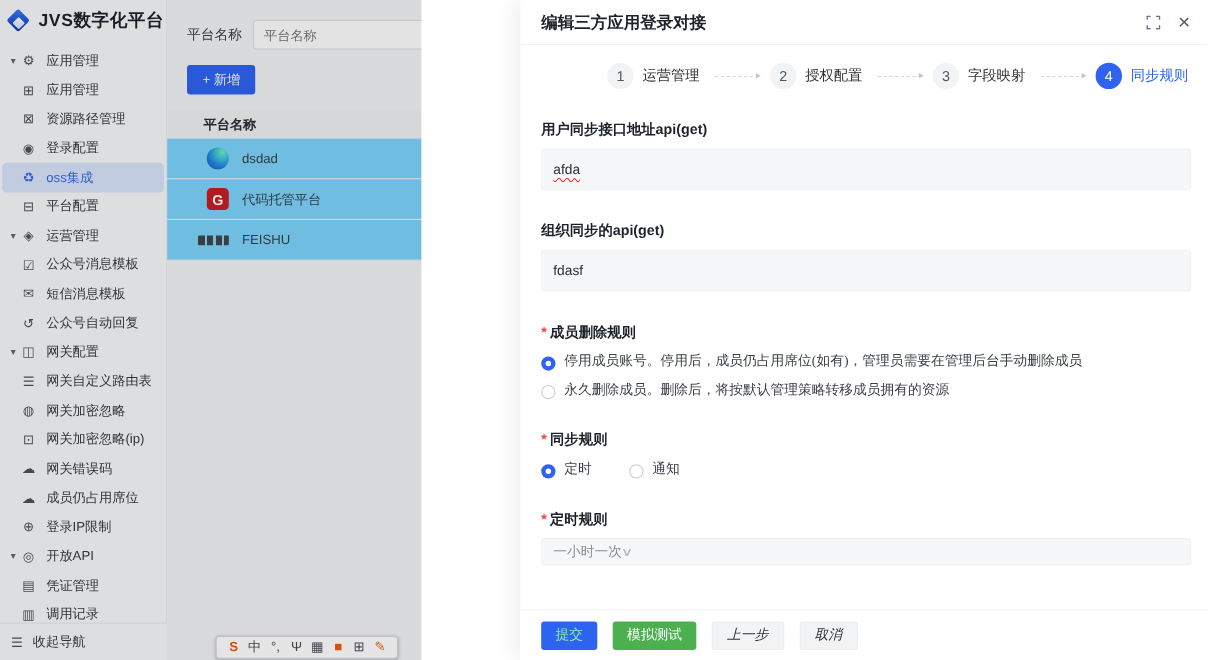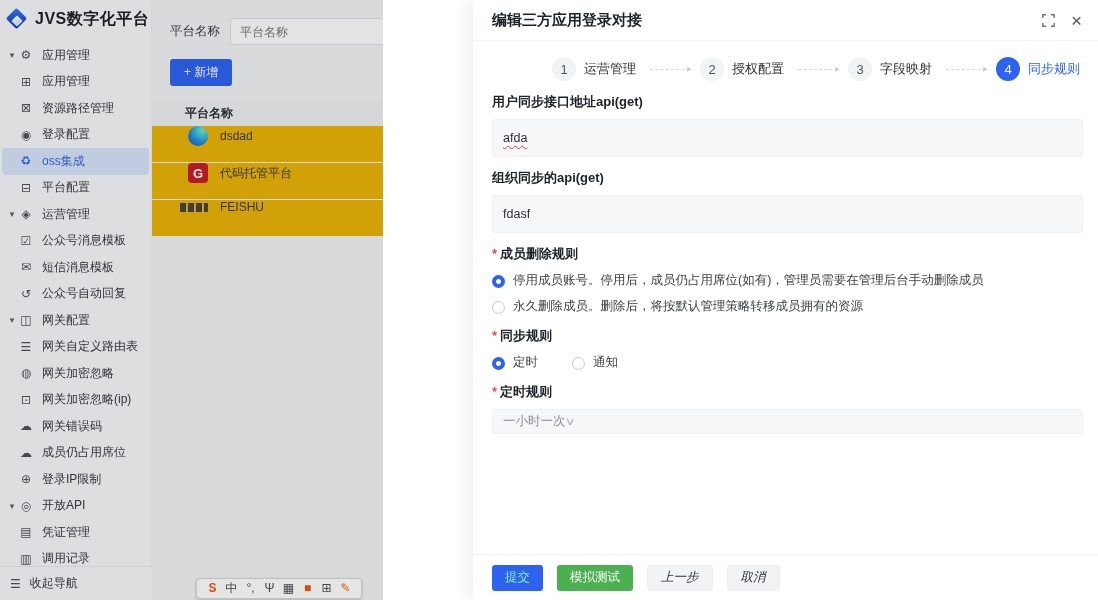--- a/index.html
+++ b/index.html
@@ -33,21 +33,21 @@
   .filter-row { display:flex; align-items:center; gap:10px; padding:18px 0 0 18px; }
   .filter-label { color:#3a3e45; font-size:12.5px; white-space:nowrap; }
   .filter-input { width:175px; height:27px; background:#fdfdfd; border:1px solid #dcdfe6; border-radius:3px; font-size:12px; color:#9aa0a8; padding:0 9px; font-family:inherit; }
   .btn-query { height:27px; padding:0 12px; background:#fbfcfe; border:1px solid #9db9f3; color:#3568e0; border-radius:3px; font-size:12px; cursor:pointer; font-family:inherit; }
   .btn-reset { height:27px; padding:0 12px; background:#fdfdfd; border:1px solid #dcdfe6; color:#3a3e45; border-radius:3px; font-size:12px; cursor:pointer; font-family:inherit; white-space:nowrap; }
   .btn-add { margin:14px 0 0 18px; height:27px; padding:0 14px; background:#2e62f1; border:none; color:#fff; border-radius:3px; font-size:12px; cursor:pointer; font-family:inherit; }
   .table { margin-top:14px; background:#fff; }
   .t-head { display:flex; background:#eff0f2; height:26px; align-items:center; font-weight:bold; color:#2b2f36; font-size:12px; }
   .t-col-name { padding-left:33px; width:288px; flex:0 0 auto; }
   .t-col-dev { flex:1; white-space:nowrap; }
-  .t-row { display:flex; align-items:flex-start; height:37px; border-bottom:1px solid #f1f2f4; background:#eab308; color:#3a3e45; cursor:pointer; }
+  .t-row { display:flex; align-items:center; height:37px; border-bottom:1px solid #f1f2f4; background:#7dd3fc; color:#3a3e45; cursor:pointer; }
   .t-cell-name { width:288px; flex:0 0 auto; display:flex; align-items:center; gap:12px; padding-left:36px; }
   .t-cell-dev { flex:1; white-space:nowrap; font-size:12px; color:#4a4e55; }
   .row-icon { flex:0 0 auto; display:flex; align-items:center; justify-content:center; }
   [data-icon="edge-browser-icon"] { width:20px; height:20px; border-radius:50%; background:radial-gradient(circle at 72% 22%,#7ee4c4 0%,#39c3d8 30%,#2286e0 60%,#1a53c4 100%); }
   [data-icon="gitee-icon"] { width:20px; height:20px; border-radius:4px; background:#c71d23; color:#fff; font-weight:bold; font-size:13px; }
   [data-icon="gitee-icon"]::after { content:"G"; }
   [data-icon="feishu-text-logo"] { width:28px; height:9px; margin-left:-8px; background:repeating-linear-gradient(90deg,#41454b 0 6px,rgba(0,0,0,0) 6px 8px); border-radius:1px; }
 
   
   .ime-bar { position:absolute; left:44px; top:578px; height:21px; display:flex; align-items:center; gap:0; background:#fff; border:1px solid #d8d8d8; border-radius:4px; box-shadow:0 1px 3px rgba(0,0,0,.2); padding:0 6px; z-index:30; }
@@ -65,26 +65,26 @@
   .d-body { padding:16px 15px 0 19px; }
   .steps { display:flex; align-items:center; padding:0 58px 0 60px; margin-bottom:6px; }
   .step { display:flex; align-items:center; gap:8px; flex:0 0 auto; }
   .step-num { width:24px; height:24px; border-radius:50%; background:#f2f3f5; color:#4e5969; display:flex; align-items:center; justify-content:center; font-size:13px; }
   .step-label { font-size:13px; color:#303133; white-space:nowrap; }
   .step.active .step-num { background:#2e62f1; color:#fff; }
   .step.active .step-label { color:#2e62f1; }
   .step-sep { flex:1; height:1px; border-top:1px dashed #d4d6db; margin:0 10px 0 14px; position:relative; min-width:40px; }
   .step-sep::after { content:"\2023"; position:absolute; right:-3px; top:-8px; color:#c2c5cc; font-size:13px; }
 
-  .f-label { font-size:13px; font-weight:bold; color:#1d2129; margin-top:12px; margin-bottom:8px; }
+  .f-label { font-size:13px; font-weight:bold; color:#1d2129; margin-top:28px; margin-bottom:8px; }
   .f-label .req { color:#f53f3f; margin-right:3px; font-weight:bold; }
   .wavy { text-decoration:underline; text-decoration-style:wavy; text-decoration-color:#e23b3b; text-decoration-thickness:1px; text-underline-offset:3px; display:inline-block; padding:4px 0; }
   .f-input-box { width:100%; height:38px; background:#f6f7f9; border:1px solid #f0f1f3; border-radius:3px; padding:0 10px; font-size:12.5px; color:#2b2f36; display:flex; align-items:center; }
 
-  .radio-row { display:flex; align-items:center; gap:8px; margin-top:9px; cursor:pointer; }
+  .radio-row { display:flex; align-items:flex-end; gap:8px; margin-top:9px; cursor:pointer;font-family:Liberation Serif, serif; }
   .radio { width:13px; height:13px; border-radius:50%; border:1px solid #c9ccd2; background:#fff; flex:0 0 auto; margin-top:2px; }
   .radio.sel { border:4px solid #2e62f1; width:13px; height:13px; }
   .radio-text { font-size:12.5px; color:#3a3e45; line-height:17px; }
   .inline-radios { display:flex; gap:34px; margin-top:9px; }
   .inline-radios .radio-row { margin-top:0; }
 
   .select-box { width:100%; height:25px; background:#f6f7f9; border:1px solid #f0f1f3; border-radius:3px; padding:0 10px; font-size:12.5px; color:#878d99; display:flex; align-items:center; cursor:pointer; }
   .select-caret { color:#b3b7bf; font-size:11px; transform:scaleX(1.4); }
 
   .d-footer { position:absolute; left:0; bottom:0; width:625px; height:46px; border-top:1px solid #f2f3f5; display:flex; align-items:center; gap:14px; padding:0 19px; background:#fff; }

